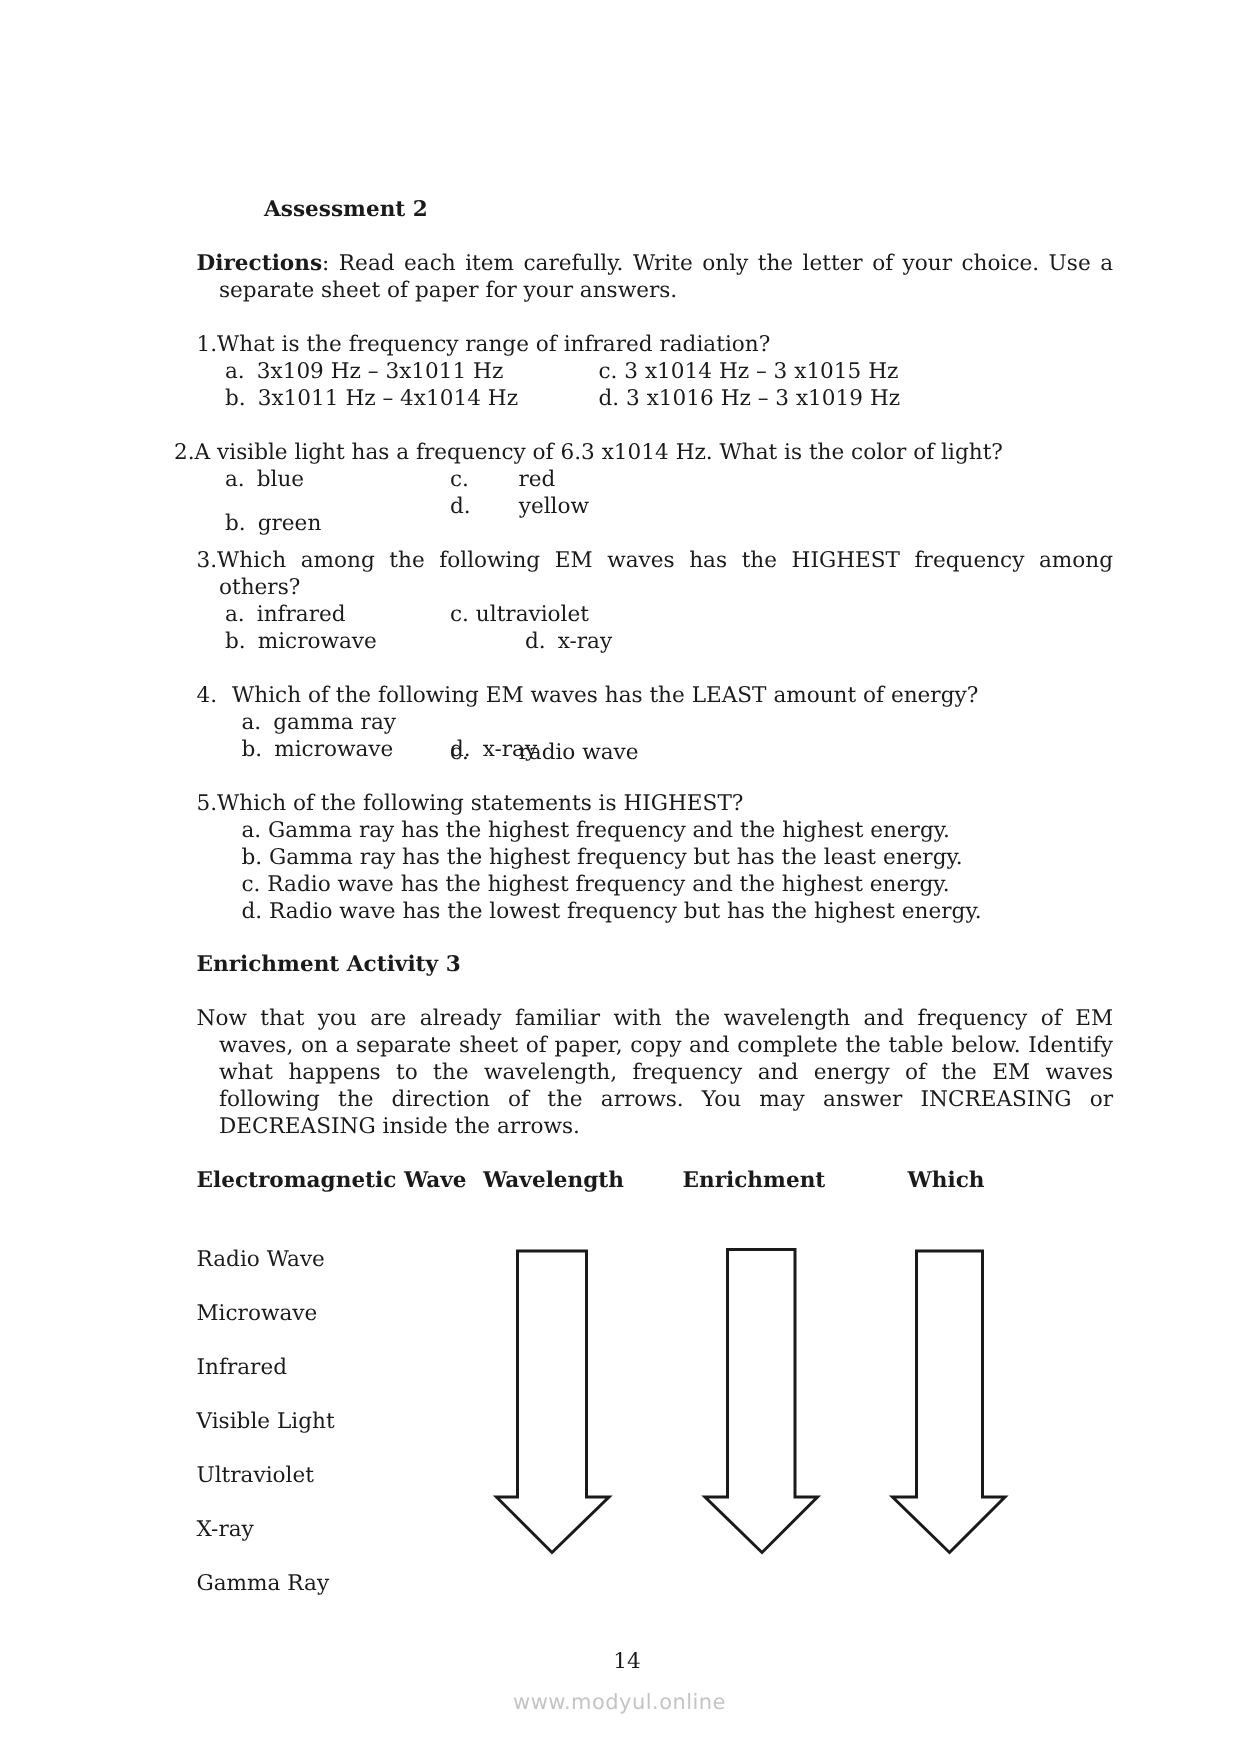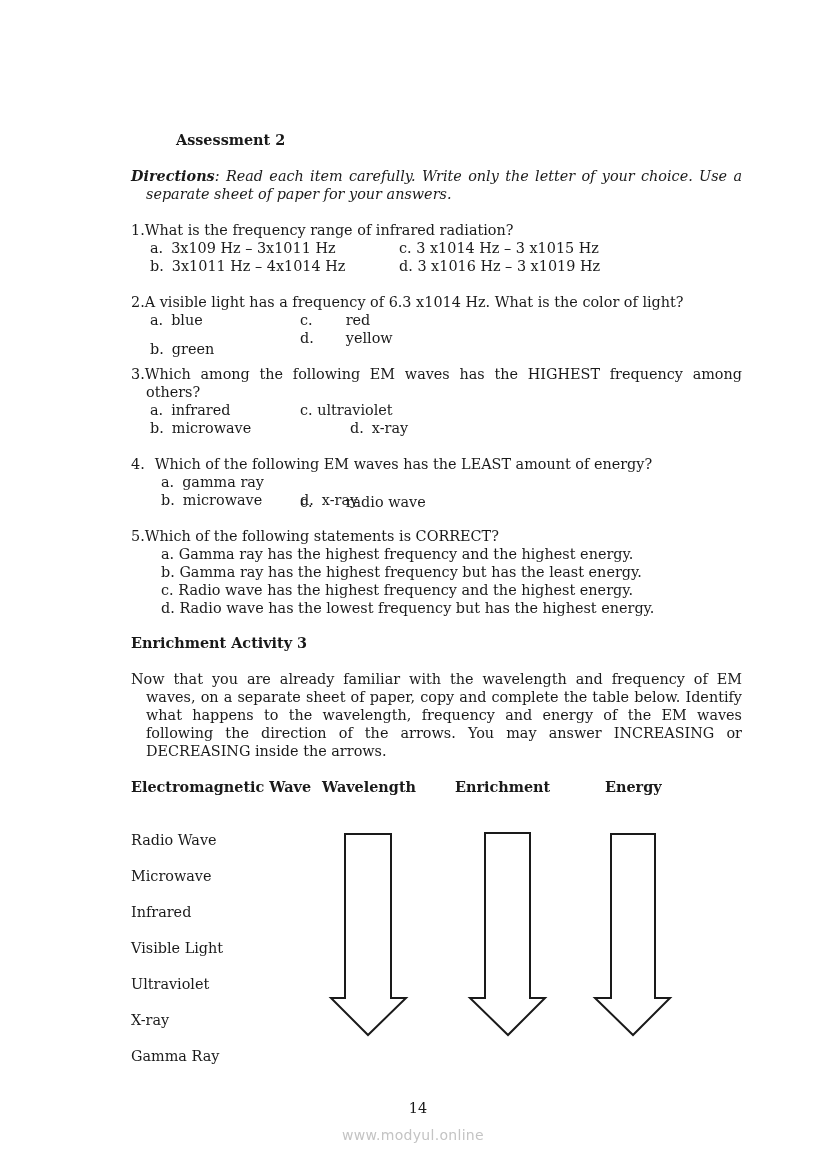--- a/index.html
+++ b/index.html
@@ -25,32 +25,32 @@
       font-family: "DejaVu Sans", "Liberation Sans", sans-serif; font-size: 14px; color: #c4c4c4; letter-spacing: 0.3px;
     }
     svg.arrows { position: absolute; left: 0; top: 0; width: 826px; height: 1169px; pointer-events: none; }
     svg.arrows polygon { fill: #ffffff; stroke: #1a1a1a; stroke-width: 2; stroke-linejoin: miter; }
   </style>
 </head>
 <body>
 
 <div class="abs heading" style="left:131px; top:131px;margin-left:45px;">Assessment 2</div>
 
-<div class="para" style="top:167px;font-style:italic;"><span class="bold">Directions</span><span>: Read each item carefully. Write only the letter of your choice. Use a separate sheet of paper for your answers.</span></div>
+<div class="para" style="top:167px;"><span class="bold">Directions</span><span>: Read each item carefully. Write only the letter of your choice. Use a separate sheet of paper for your answers.</span></div>
 
 <div>
   <div class="abs" style="left:131px; top:221px;"><span>1.</span><span>What is the frequency range of infrared radiation?</span></div>
   <div class="abs" style="left:150px; top:239px;"><span>a.</span><span style="display:inline-block;width:8px"></span><span>3x109 Hz – 3x1011 Hz</span></div>
   <div class="abs" style="left:150px; top:257px;"><span>b.</span><span style="display:inline-block;width:8px"></span><span>3x1011 Hz –  4x1014 Hz</span></div>
   <div class="abs" style="left:399px; top:239px;"><span>c.</span> <span>3 x1014 Hz – 3 x1015 Hz</span></div>
   <div class="abs" style="left:399px; top:257px;"><span>d.</span> <span>3 x1016 Hz –  3 x1019 Hz</span></div>
 </div>
 
 <div>
-  <div class="abs" style="left:131px; top:293px;"><span>2.</span><span>A visible light has a frequency of 6.3 x1014 Hz. What is the color of light?</span></div>
+  <div class="abs" style="left:116px; top:293px;"><span>2.</span><span>A visible light has a frequency of 6.3 x1014 Hz. What is the color of light?</span></div>
   <div class="abs" style="left:150px; top:311px;"><span>a.</span><span style="display:inline-block;width:8px"></span><span>blue</span></div>
   <div class="abs" style="left:150px; top:340px;"><span>b.</span><span style="display:inline-block;width:8px"></span><span>green</span></div>
   <div class="abs" style="left:300px; top:311px;"><span>c.</span><span style="display:inline-block;width:33px"></span><span>red</span></div>
   <div class="abs" style="left:300px; top:329px;"><span>d.</span><span style="display:inline-block;width:32px"></span><span>yellow</span></div>
 </div>
 
 <div>
   <div class="para para-last" style="top:365px;"><span>3.</span><span>Which among the following EM waves has the HIGHEST frequency among others?</span></div>
   <div class="abs" style="left:150px; top:401px;"><span>a.</span><span style="display:inline-block;width:8px"></span><span>infrared</span></div>
   <div class="abs" style="left:150px; top:419px;"><span>b.</span><span style="display:inline-block;width:8px"></span><span>microwave</span></div>
@@ -60,36 +60,36 @@
 
 <div>
   <div class="abs" style="left:131px; top:455px;"><span>4.</span><span style="display:inline-block;width:10px"></span><span>Which of the following EM waves has the LEAST amount of energy?</span></div>
   <div class="abs" style="left:161px; top:473px;"><span>a.</span><span style="display:inline-block;width:8px"></span><span>gamma ray</span></div>
   <div class="abs" style="left:161px; top:491px;"><span>b.</span><span style="display:inline-block;width:8px"></span><span>microwave</span></div>
   <div class="abs" style="left:300px; top:473px;margin-top:20px;"><span>c.</span><span style="display:inline-block;width:33px"></span><span>radio wave</span></div>
   <div class="abs" style="left:300px; top:491px;"><span>d.</span><span style="display:inline-block;width:8px"></span><span>x-ray</span></div>
 </div>
 
 <div>
-  <div class="abs" style="left:131px; top:527px;"><span>5.</span><span>Which of the following statements is CORRECT?</span></div>
+  <div class="abs" style="left:131px; top:527px;"><span>5.</span><span>Which of the following statements is HIGHEST?</span></div>
   <div class="abs" style="left:161px; top:545px;"><span>a.</span> <span>Gamma ray has the highest frequency and the highest energy.</span></div>
   <div class="abs" style="left:161px; top:563px;"><span>b.</span> <span>Gamma ray has the highest frequency but has the least energy.</span></div>
   <div class="abs" style="left:161px; top:581px;"><span>c.</span> <span>Radio wave has the highest frequency and the highest energy.</span></div>
   <div class="abs" style="left:161px; top:599px;"><span>d.</span> <span>Radio wave has the lowest frequency but has the highest energy.</span></div>
 </div>
 
 <div class="abs heading" style="left:131px; top:634px;">Enrichment Activity 3</div>
 
 <div class="para para-last" style="top:670px;">Now that you are already familiar with the wavelength and frequency of EM waves, on a separate sheet of paper, copy and complete the table below. Identify what happens to the wavelength, frequency and energy of the EM waves following the direction of the arrows. You may answer INCREASING or DECREASING inside the arrows.</div>
 
 <div>
   <div class="abs bold" style="left:131px; top:778px;text-align:right;">Electromagnetic Wave</div>
   <div class="abs bold" style="left:322px; top:778px;">Wavelength</div>
   <div class="abs bold" style="left:455px; top:778px;">Enrichment</div>
-  <div class="abs bold" style="left:605px; top:778px;">Energy</div>
+  <div class="abs bold" style="left:605px; top:778px;">Which</div>
 </div>
 
 <div>
   <div class="label" style="top:831px;">Radio Wave</div>
   <div class="label" style="top:867px;">Microwave</div>
   <div class="label" style="top:903px;">Infrared</div>
   <div class="label" style="top:939px;">Visible Light</div>
   <div class="label" style="top:975px;">Ultraviolet</div>
   <div class="label" style="top:1011px;">X-ray</div>
   <div class="label" style="top:1047px;">Gamma Ray</div>

